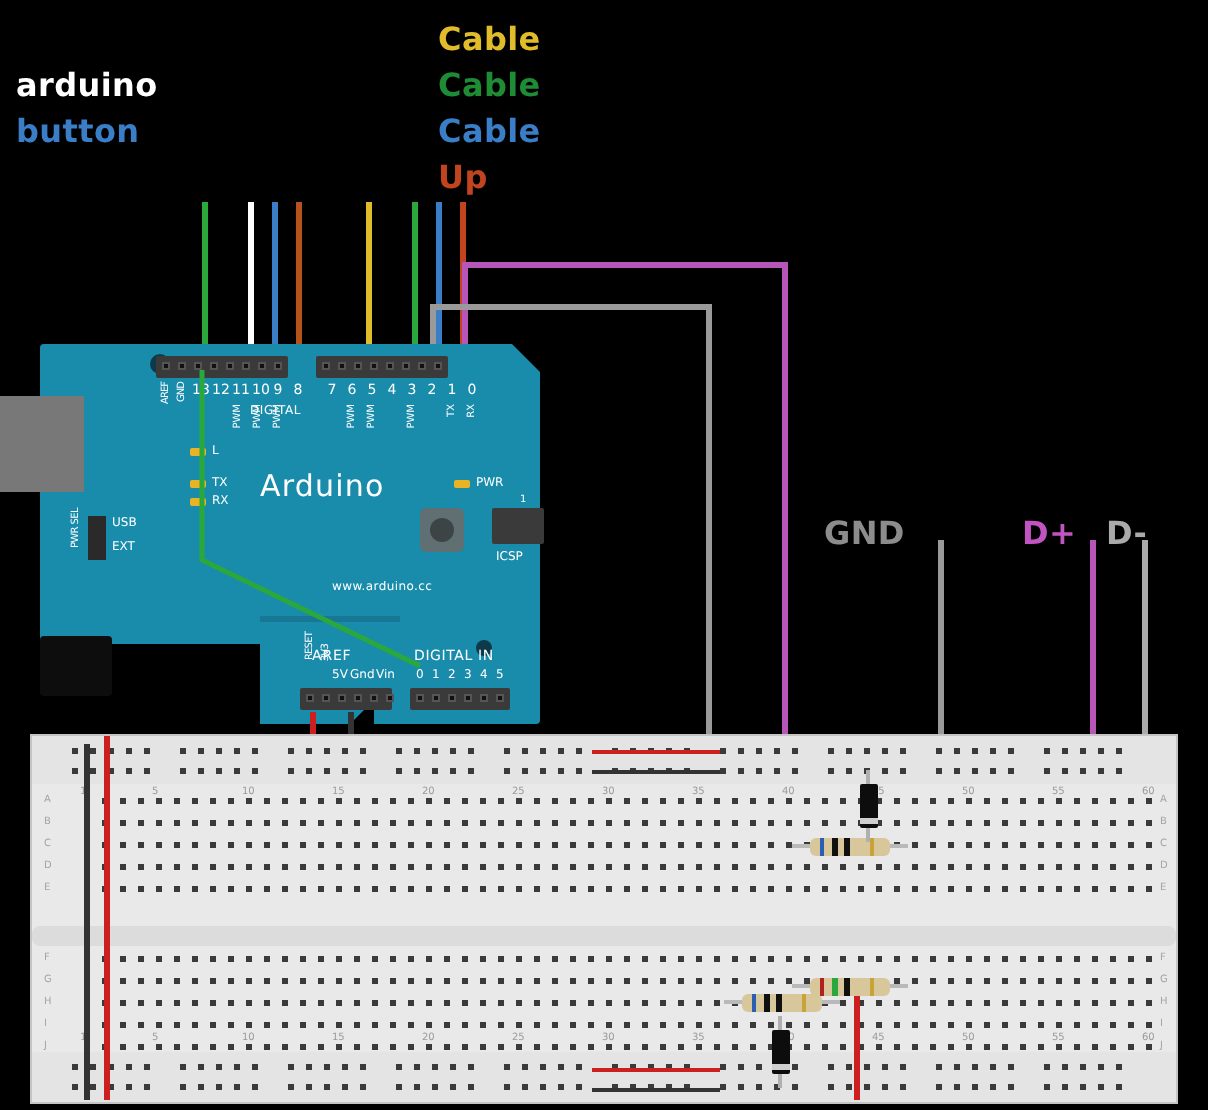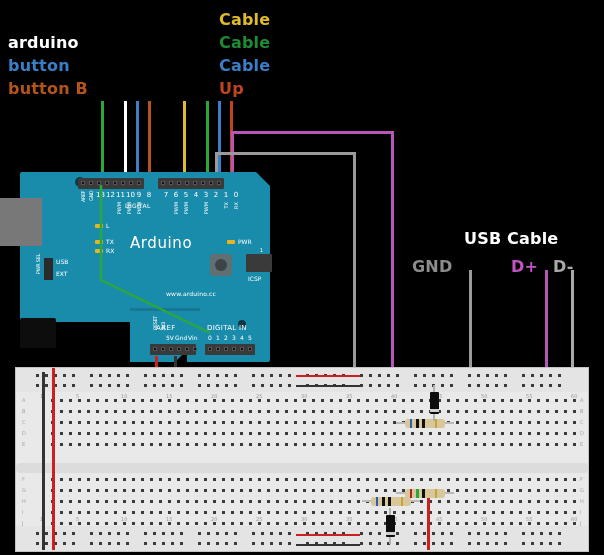--- a/index.html
+++ b/index.html
@@ -51,29 +51,27 @@
   .diodeband{position:absolute;width:9px;height:3px;background:#cfcfcf;}
   .diodeleg{position:absolute;width:2px;background:#b0b0b0;left:3px;}
 </style>
 </head>
 <body>
 
 <div id="stage">
 
   <div class="lbl" style="left:8px;top:33px;color:#ffffff;">arduino</div>
   <div class="lbl" style="left:8px;top:56px;color:#3a7ec8;">button</div>
-  <div class="lbl" style="left:8px;top:79px;color:#b4541a;">button B</div>
 
 
   <div class="lbl" style="left:219px;top:10px;color:#e0bb2a;">Cable</div>
   <div class="lbl" style="left:219px;top:33px;color:#1d8c34;">Cable</div>
   <div class="lbl" style="left:219px;top:56px;color:#3a7ec8;">Cable</div>
   <div class="lbl" style="left:219px;top:79px;color:#c2441f;">Up</div>
 
-  <div class="lbl" style="left:464px;top:229px;color:#ffffff;">USB Cable</div>
   <div class="lbl" style="left:412px;top:257px;color:#8c8c8c;">GND</div>
   <div class="lbl" style="left:511px;top:257px;color:#c154c1;">D+</div>
   <div class="lbl" style="left:553px;top:257px;color:#aaaaaa;">D-</div>
 
   <div class="wire" style="left:101px;top:101px;width:3px;height:84px;background:#2aa83c;"></div>
   <div class="wire" style="left:124px;top:101px;width:3px;height:84px;background:#ffffff;"></div>
   <div class="wire" style="left:136px;top:101px;width:3px;height:84px;background:#3a7ec8;"></div>
   <div class="wire" style="left:148px;top:101px;width:3px;height:84px;background:#b4541a;"></div>
   <div class="wire" style="left:183px;top:101px;width:3px;height:84px;background:#e0bb2a;"></div>
   <div class="wire" style="left:206px;top:101px;width:3px;height:84px;background:#2aa83c;"></div>

